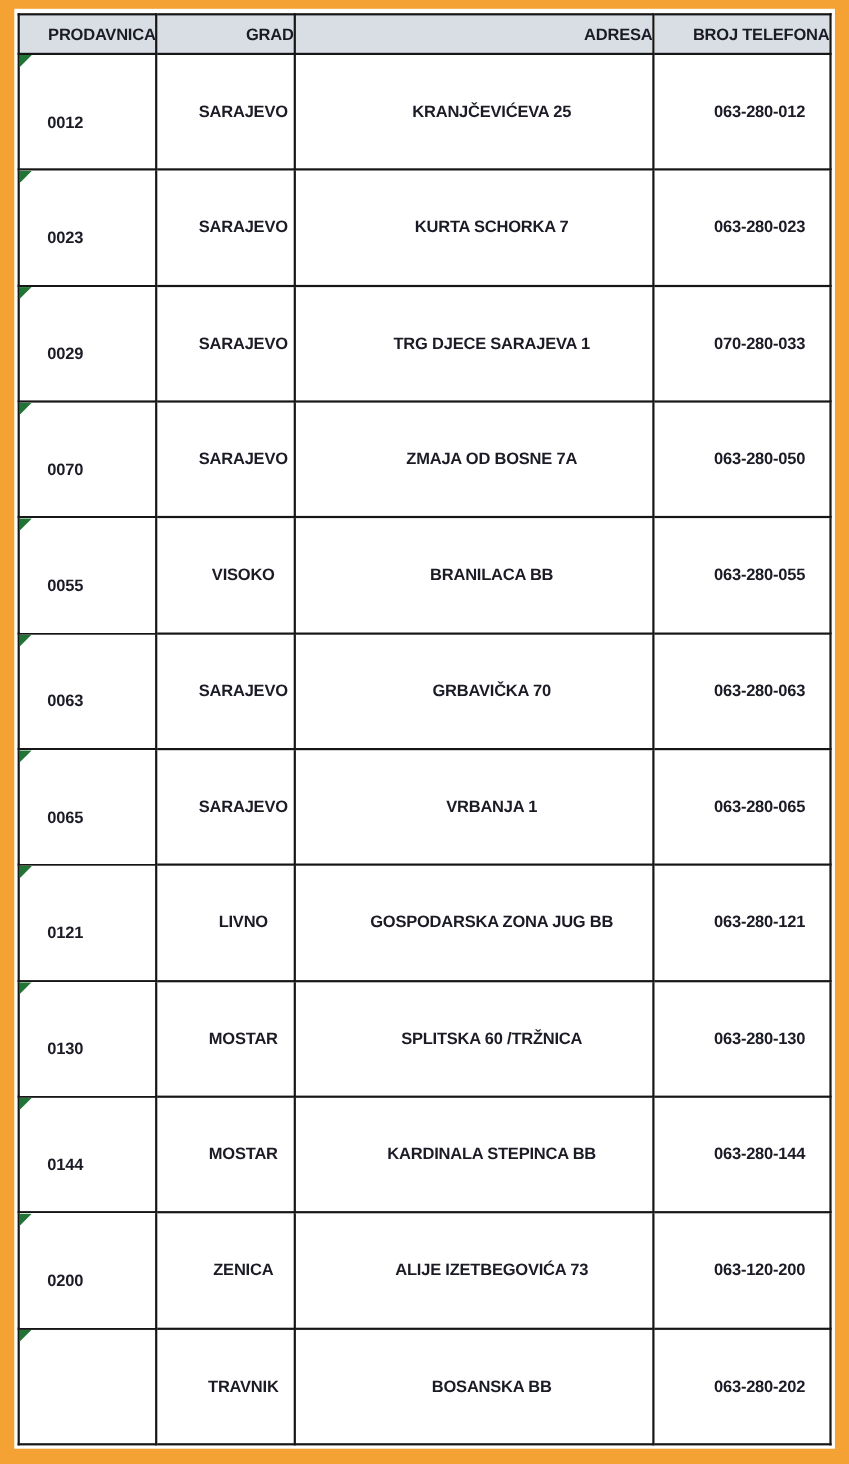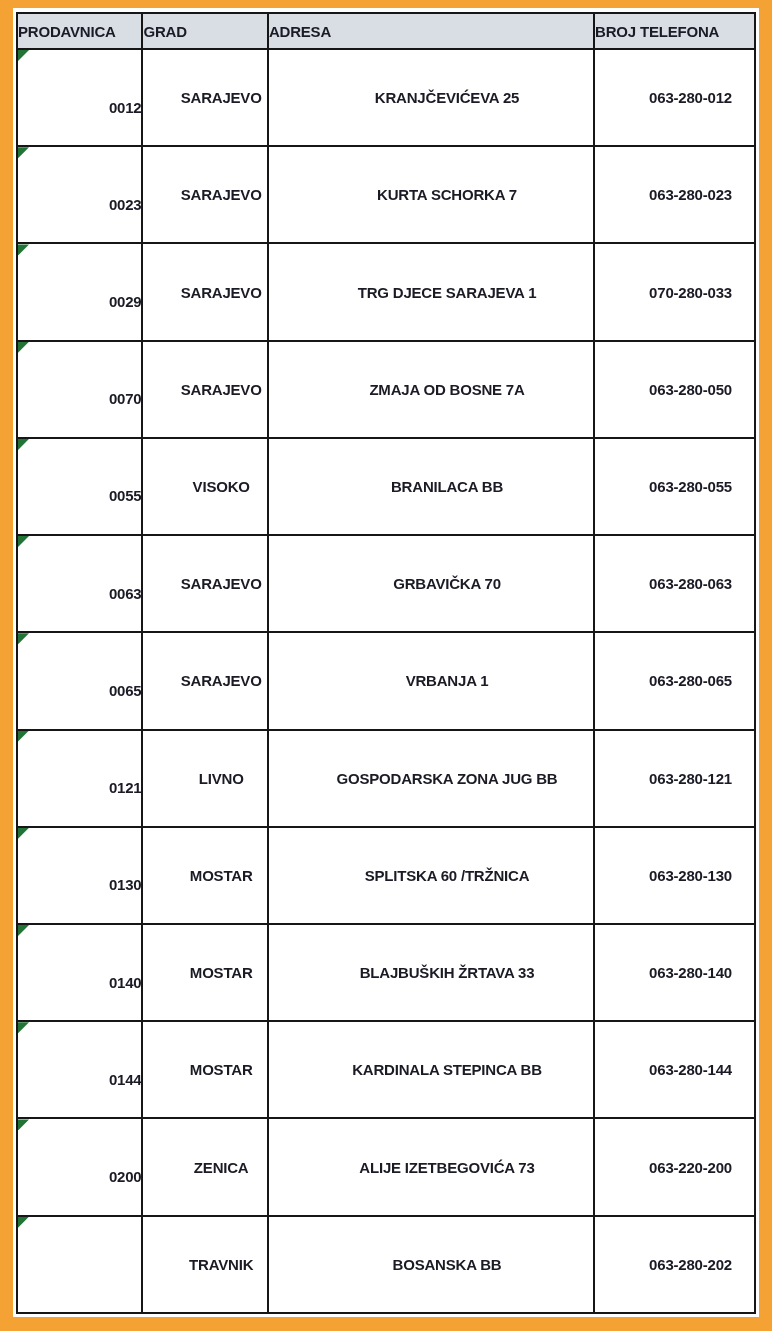--- a/index.html
+++ b/index.html
@@ -36,31 +36,31 @@
     border:2px solid var(--grid-black);
     color:var(--text);
     font-weight:700;
     font-size:15px;
     line-height:19px;
     overflow:hidden;
     white-space:pre;
   }
   th{
     background:var(--header-bg);
-    text-align:left;
+    text-align:right;
     height:36px;
     letter-spacing:-0.2px;
   }
   td{
     height:31px;
     vertical-align:middle;
     background:#fff;
   }
   td.c-code{
-    text-align:right;
+    text-align:left;
     position:relative;
   }
   td.c-city,td.c-addr,td.c-phone{
     text-align:center;
     padding-left:7px;
   }
   .tri{
     position:absolute;
     top:0;
     left:0;
@@ -235,65 +235,50 @@
     </td>
     <td class="c-addr">
       <span class="val">SPLITSKA 60 /TRŽNICA</span>
     </td>
     <td class="c-phone">
       <span class="val">063-280-130</span>
     </td>
   </tr>
 
 
-  <tr>
-    <td class="c-code">
-      <span class="tri"></span>
-      <span class="val">0140</span>
+
+  <tr>
+    <td class="c-code">
+      <span class="tri"></span>
+      <span class="val">0144</span>
     </td>
     <td class="c-city">
       <span class="val">MOSTAR</span>
     </td>
     <td class="c-addr">
-      <span class="val">BLAJBUŠKIH ŽRTAVA 33</span>
-    </td>
-    <td class="c-phone">
-      <span class="val">063-280-140</span>
-    </td>
-  </tr>
-
-  <tr>
-    <td class="c-code">
-      <span class="tri"></span>
-      <span class="val">0144</span>
-    </td>
-    <td class="c-city">
-      <span class="val">MOSTAR</span>
-    </td>
-    <td class="c-addr">
       <span class="val">KARDINALA STEPINCA BB</span>
     </td>
     <td class="c-phone">
       <span class="val">063-280-144</span>
     </td>
   </tr>
 
   <tr>
     <td class="c-code">
       <span class="tri"></span>
       <span class="val">0200</span>
     </td>
     <td class="c-city">
       <span class="val">ZENICA</span>
     </td>
     <td class="c-addr">
       <span class="val">ALIJE IZETBEGOVIĆA 73</span>
     </td>
     <td class="c-phone">
-      <span class="val">063-220-200</span>
+      <span class="val">063-120-200</span>
     </td>
   </tr>
 
   <tr>
     <td class="c-code">
       <span class="tri"></span>
       
     </td>
     <td class="c-city">
       <span class="val">TRAVNIK</span>

